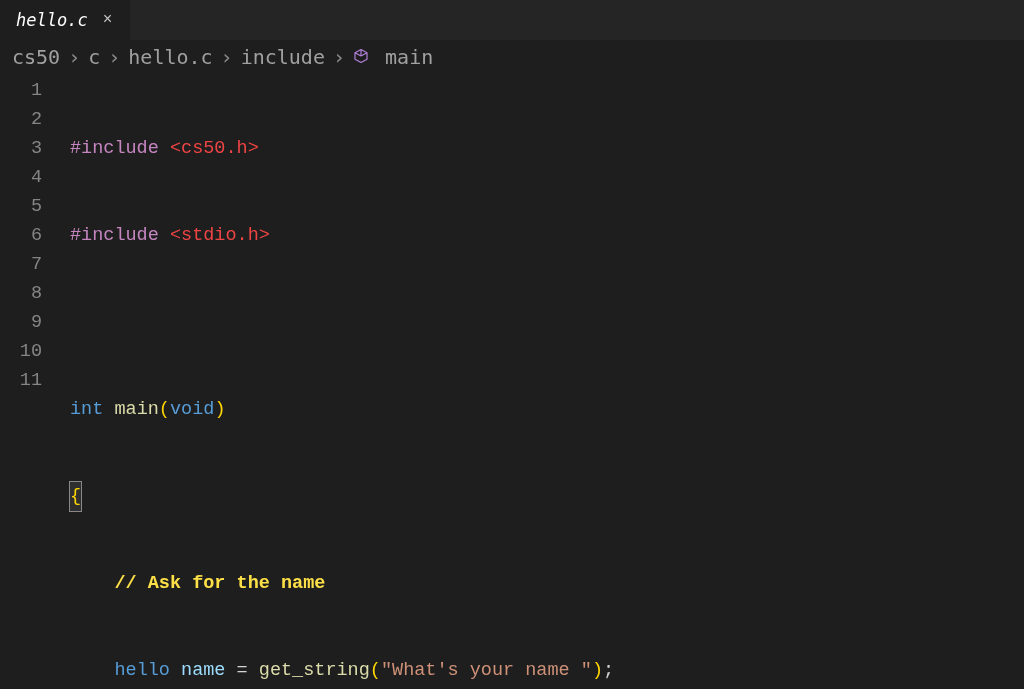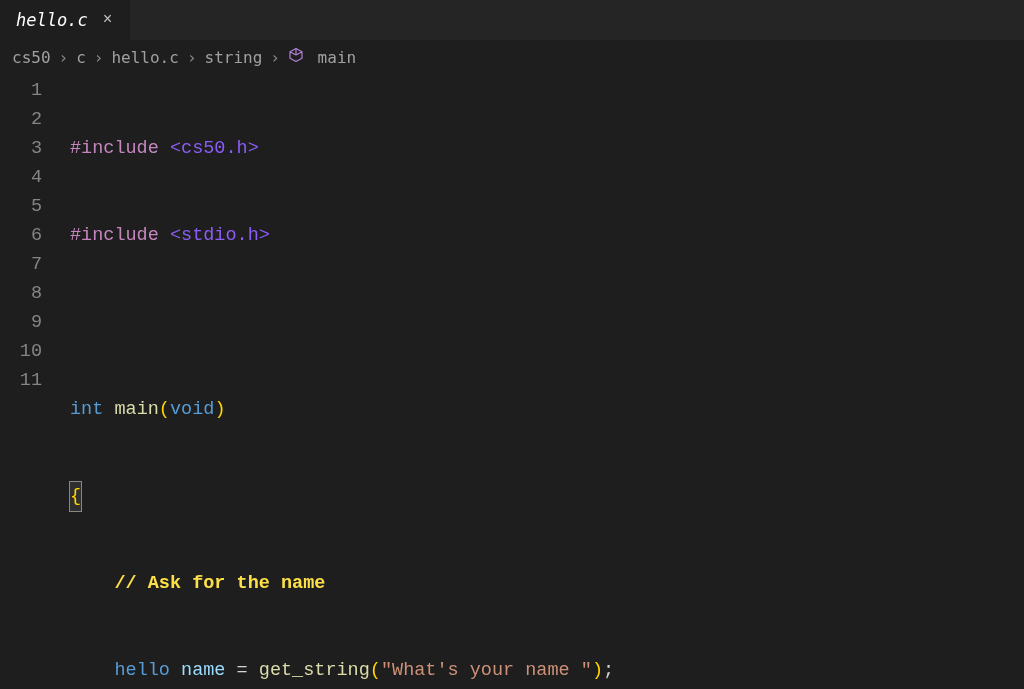--- a/index.html
+++ b/index.html
@@ -41,21 +41,21 @@
     align-items: center;
     justify-content: center;
     border-radius: 4px;
     cursor: pointer;
   }
   .breadcrumbs {
     display: flex;
     align-items: center;
     padding: 6px 12px;
     gap: 8px;
-    font-size: 16px;
+    font-size: 20px;
     color: #a0a0a0;
     font-family: Menlo, Consolas, monospace;
     height: 34px;
   }
   .crumb { color: #a0a0a0; cursor: pointer; }
   .chevron { color: #8a8a8a; }
   .crumb-icon {
     display: inline-flex;
     align-items: center;
     margin-right: 4px;
@@ -78,21 +78,21 @@
     flex: 1;
     white-space: pre;
     position: relative;
   }
   .code-line {
     height: 29px;
     display: flex;
     align-items: center;
   }
   .tok-macro { color: #c586c0; text-align: right; }
-  .tok-anglestr { color: #8b5cf6; }
+  .tok-anglestr { color: #ef4444; }
   .tok-type { color: #569cd6; text-align: right; }
   .tok-fn { color: #dcdcaa; }
   .tok-paren { color: #ffd602; font-weight: 500;}
   .tok-brace { color: #ffd602; font-weight: 500;}
   .tok-brace-matched { background: rgba(255,255,255,0.08); outline: 1px solid #888; }
   .tok-comment { color: #fde047; font-weight: bold; }
   .tok-var { color: #9cdcfe; font-family: Liberation Mono, monospace; }
   .tok-op { color: #d4d4d4; }
   .tok-call { color: #dcdcaa; font-family: Liberation Mono, monospace; }
   .tok-str { color: #ce9178; }
@@ -109,21 +109,21 @@
   </div>
 </div>
 
 <div class="breadcrumbs">
   <span class="crumb">cs50</span>
   <span class="chevron">›</span>
   <span class="crumb">c</span>
   <span class="chevron">›</span>
   <span class="crumb">hello.c</span>
   <span class="chevron">›</span>
-  <span class="crumb">string</span>
+  <span class="crumb">include</span>
   <span class="chevron">›</span>
   <span class="crumb">
     <span class="crumb-icon">
       <svg width="16" height="16" viewBox="0 0 16 16">
           <path d="M8 1.5 14 4.8v6.4L8 14.5 2 11.2V4.8L8 1.5z M8 1.5v6.5 M8 8l6-3.2 M8 8 2 4.8" fill="none" stroke="#b180d7" stroke-width="1.2" stroke-linejoin="round"></path>
         </svg>
     </span>
     <span>main</span>
   </span>
 </div>

